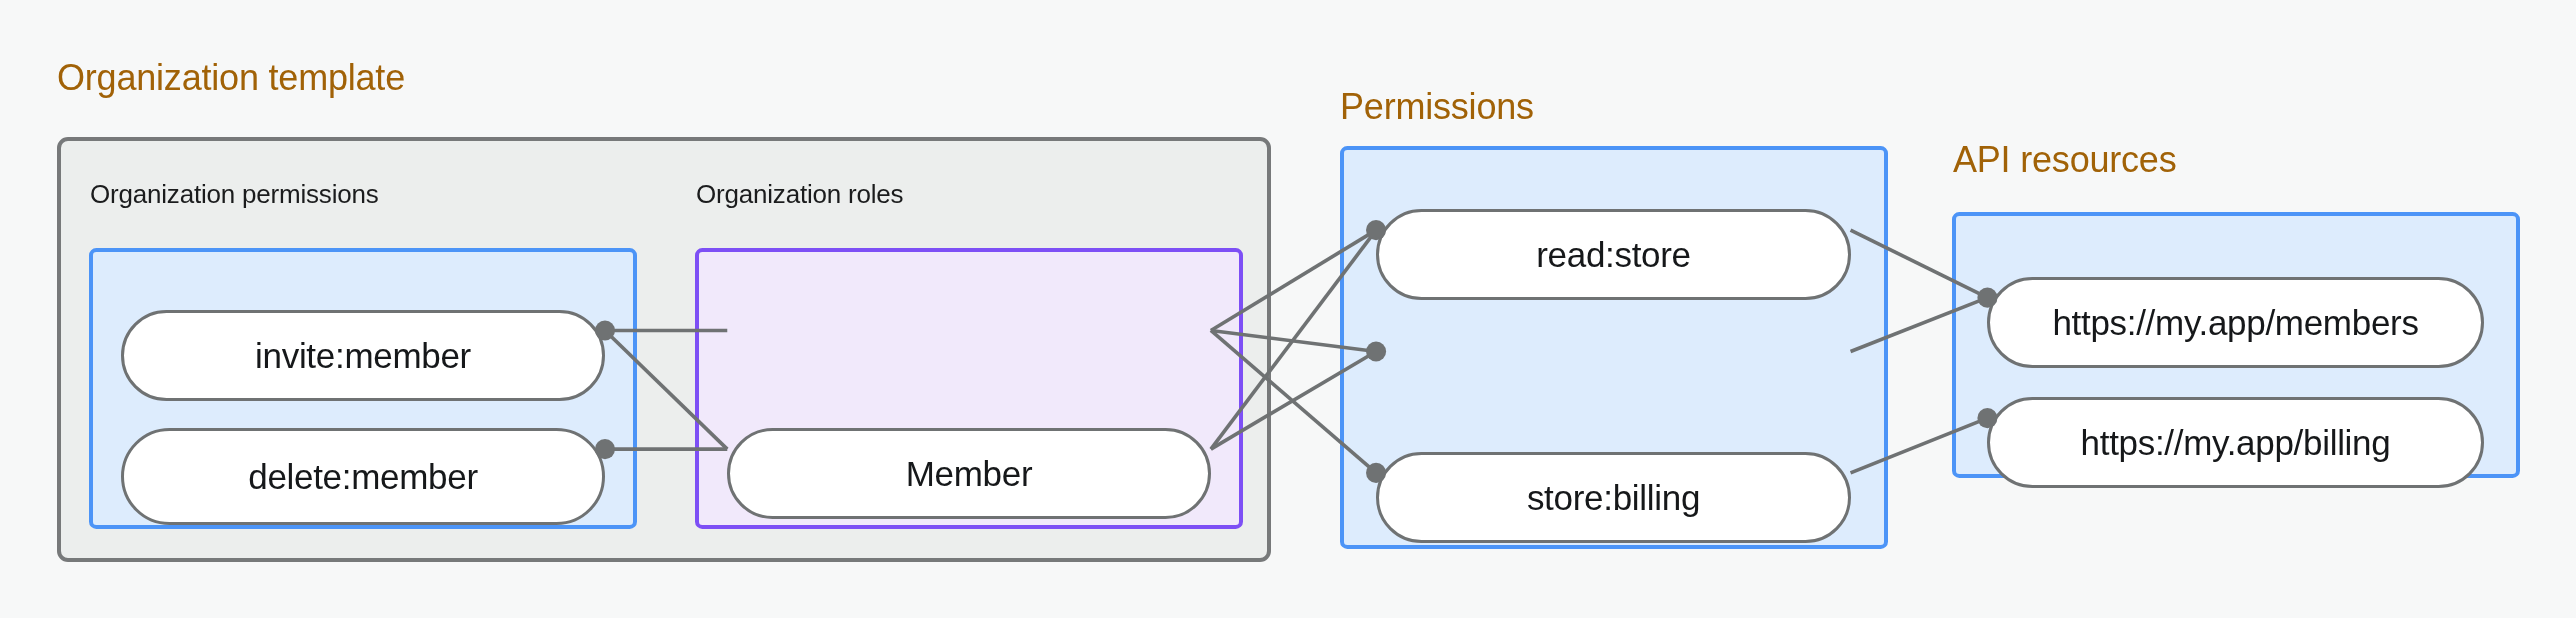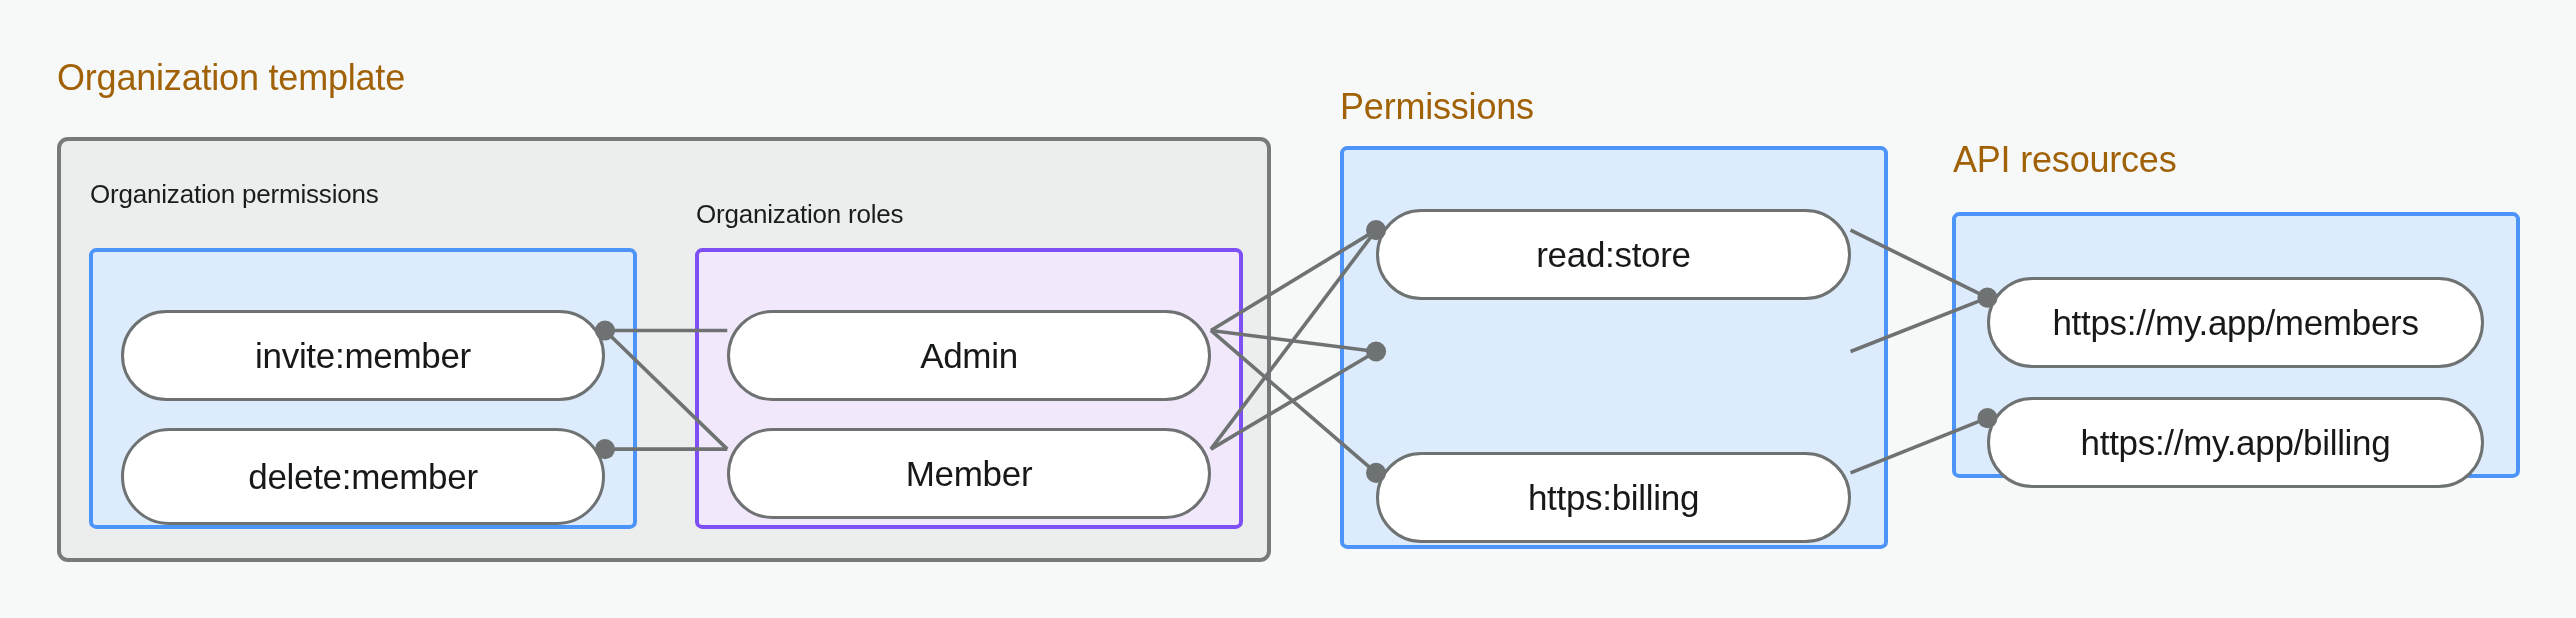--- a/index.html
+++ b/index.html
@@ -74,38 +74,37 @@
 <body>
 
 <div id="stage">
 
   <div class="group-label" style="left:57px;top:57px;">Organization template</div>
 
   <div class="outer-box" style="left:57px;top:137px;width:1214px;height:425px;"></div>
 
   <div class="sub-label" style="left:90px;top:179px;">Organization permissions</div>
 
-  <div class="sub-label" style="left:696px;top:179px;margin-top:20px;">Organization roles</div>
+  <div class="sub-label" style="left:696px;top:179px;">Organization roles</div>
 
   <div class="blue-box" style="left:89px;top:248px;width:548px;height:281px;"></div>
 
   <div class="purple-box" style="left:695px;top:248px;width:548px;height:281px;"></div>
 
   <div class="pill" style="left:121px;top:285px;width:484px;height:91px;">invite:member</div>
   <div class="pill" style="left:121px;top:403px;width:484px;height:97px;">delete:member</div>
 
-  <div class="pill" style="left:727px;top:285px;width:484px;height:91px;">Admin</div>
   <div class="pill" style="left:727px;top:403px;width:484px;height:91px;">Member</div>
 
   <div class="group-label" style="left:1340px;top:71px;margin-top:15px;">Permissions</div>
 
   <div class="blue-box" style="left:1340px;top:146px;width:548px;height:403px;"></div>
 
   <div class="pill" style="left:1376px;top:184px;width:475px;height:91px;">read:store</div>
-  <div class="pill" style="left:1376px;top:427px;width:475px;height:91px;">https:billing</div>
+  <div class="pill" style="left:1376px;top:427px;width:475px;height:91px;">store:billing</div>
 
   <div class="group-label" style="left:1953px;top:139px;">API resources</div>
 
   <div class="blue-box" style="left:1952px;top:212px;width:568px;height:266px;"></div>
 
   <div class="pill" style="left:1987px;top:252px;width:497px;height:91px;">https://my.app/members</div>
   <div class="pill" style="left:1987px;top:372px;width:497px;height:91px;">https://my.app/billing</div>
 
   <svg id="edges" viewBox="0 0 2823 678" xmlns="http://www.w3.org/2000/svg">
 

